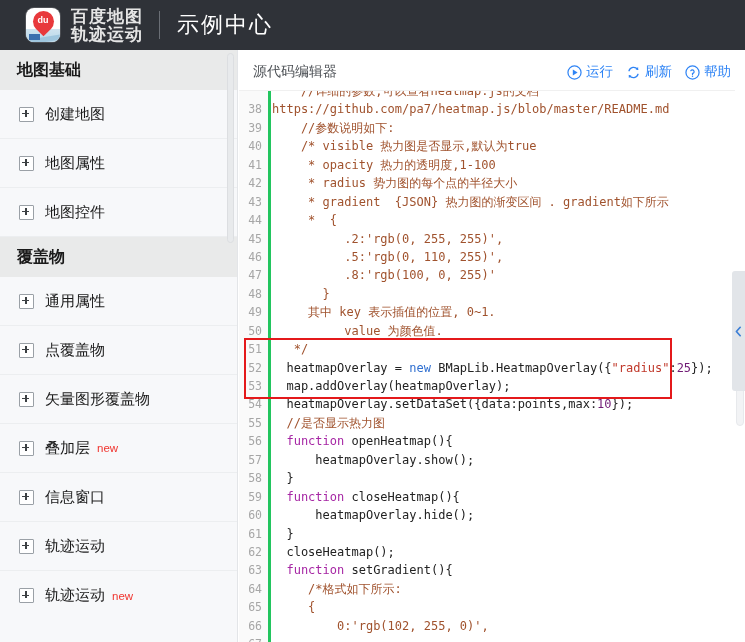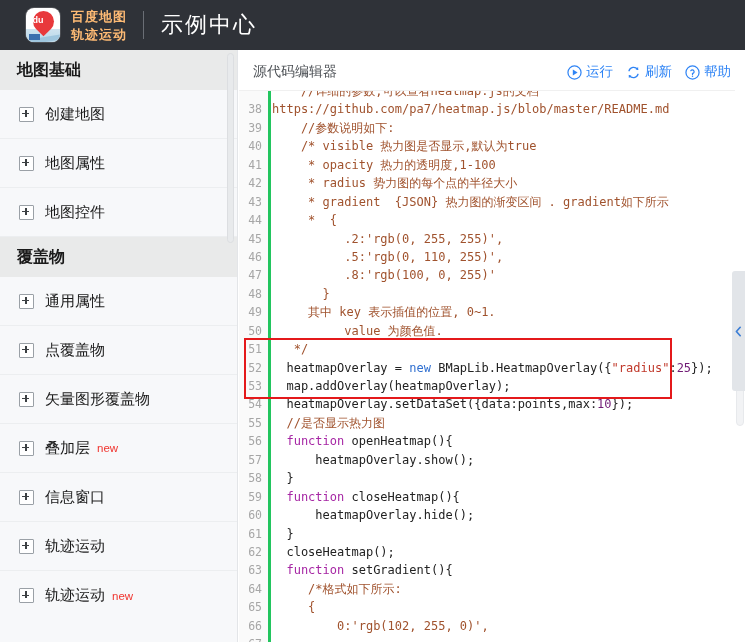--- a/index.html
+++ b/index.html
@@ -32,25 +32,25 @@
     position:absolute;left:3px;bottom:2px;width:11px;height:6px;
     background:#3b6fae;
   }
   .logo-mark .pin{
     position:absolute;left:50%;top:3px;width:21px;height:21px;
     margin-left:-10.5px;border-radius:50% 50% 50% 0;
     background:#e8393c;transform:rotate(-45deg);
   }
   .logo-mark .pin-txt{
     position:absolute;left:50%;top:6px;margin-left:-10.5px;width:21px;
-    font-size:9px;color:#fff;font-weight:bold;
+    text-align:center;font-size:9px;color:#fff;font-weight:bold;
     font-family:"Liberation Sans",sans-serif;line-height:13px;
   }
   .logo-cn{
-    margin-left:11px;color:#fdba74;font-size:13px;line-height:15px;
+    margin-left:11px;color:#e5e5e5;font-size:17px;line-height:15px;
     font-weight:bold;letter-spacing:1px;
   }
   .logo-cn div:last-child{margin-top:3px;}
   .logo-div{
     width:1px;height:28px;background:#6a6e75;margin:0 17px 0 16px;
   }
   .site-title{
     color:#ffffff;font-size:22px;letter-spacing:2px;font-weight:400;
   }
 

